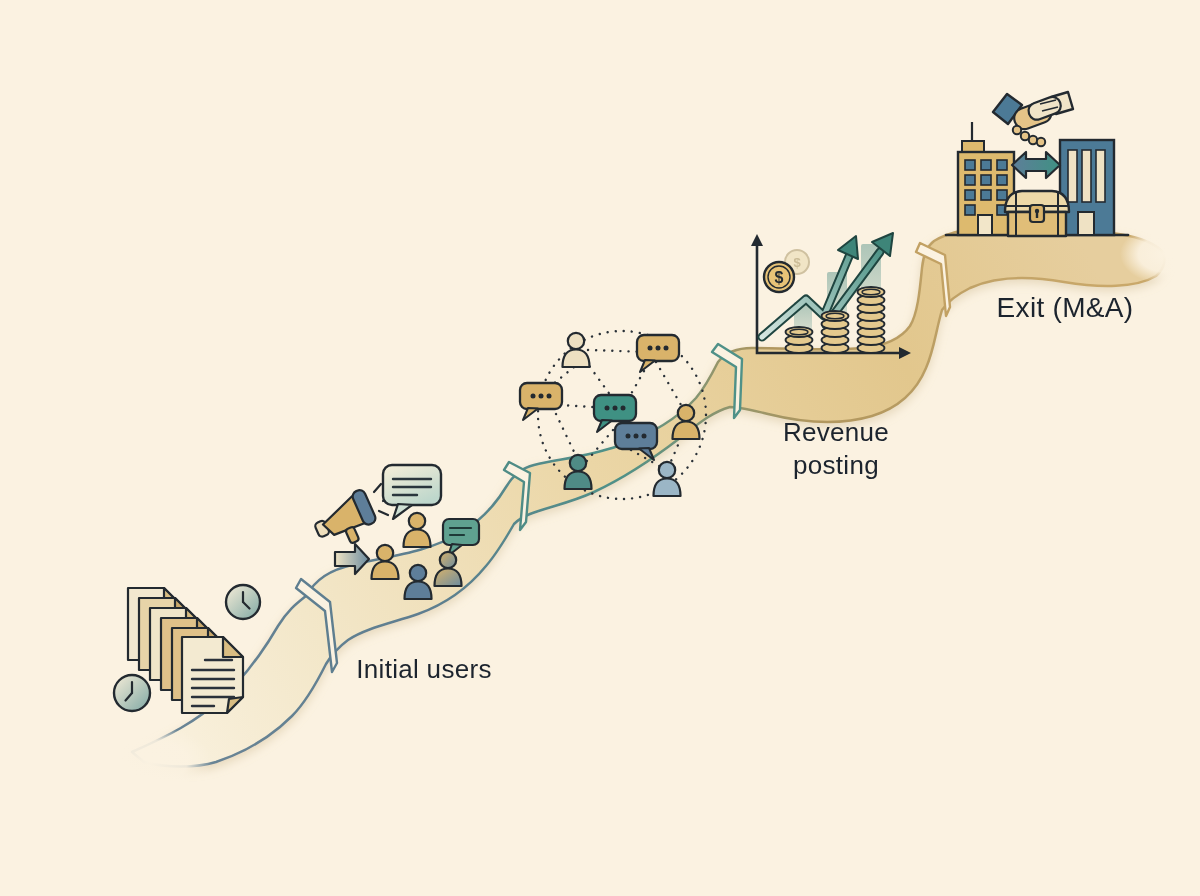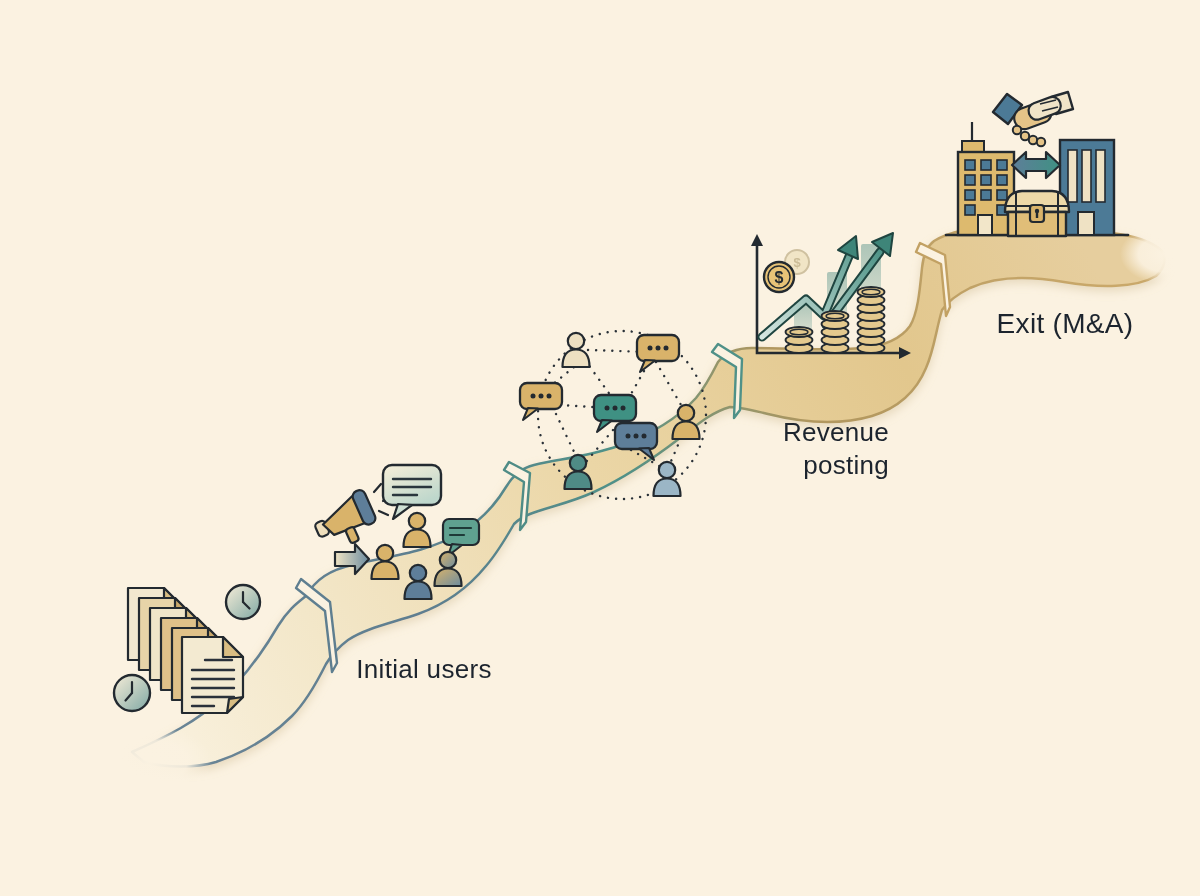--- a/index.html
+++ b/index.html
@@ -338,21 +338,21 @@
       <circle cx="1037" cy="211" r="2.2" fill="#232A30" stroke="none"></circle>
       <rect x="1035.8" y="212" width="2.4" height="6" fill="#232A30" stroke="none"></rect>
     </g>
   </g>
 </svg>
 
 <div class="stage-label" style="left:424px;top:653px;">
   <div>Initial users</div>
   <div></div>
 </div>
-<div class="stage-label" style="left:836px;top:416px;text-align:right;">
+<div class="stage-label" style="left:836px;top:416px;">
   <div>Revenue</div>
   <div>posting</div>
 </div>
-<div class="stage-label large" style="left:1065px;top:291px;margin-top:16px;">
+<div class="stage-label large" style="left:1065px;top:291px;">
   <div>Exit (M&amp;A)</div>
   <div></div>
 </div>
 </div>
 
 </body></html>

